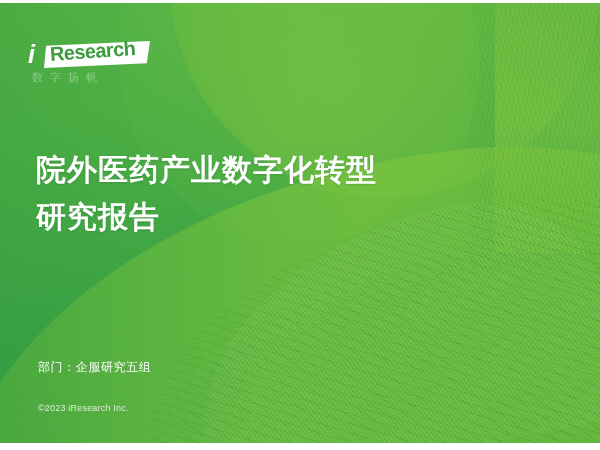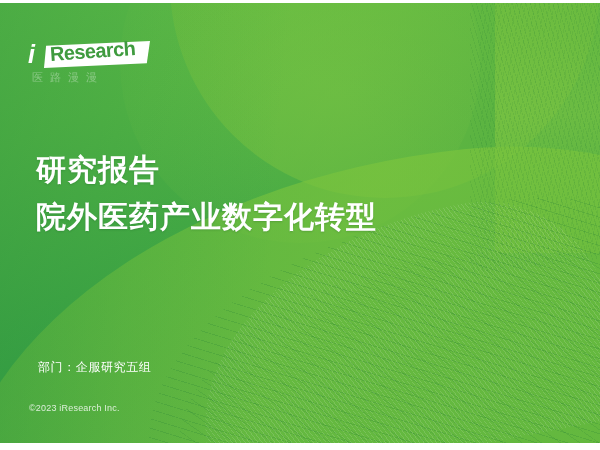--- a/index.html
+++ b/index.html
@@ -245,21 +245,21 @@
     left: 38px;
     top: 356px;
     color: #ffffff;
     font-size: 12px;
     letter-spacing: 0.6px;
     line-height: 17px;
   }
 
   #copyright {
     position: absolute;
-    left: 29px;
+    left: 38px;
     top: 399px;
     color: rgba(255,255,255,0.80);
     font-size: 9px;
     letter-spacing: 0.2px;
     line-height: 13px;
   }
 </style>
 </head>
 <body>
 
@@ -274,26 +274,26 @@
   <div class="lines fan-b"></div>
   <div class="lines sweep-a"></div>
   <div class="lines sweep-b"></div>
   <div class="lines sweep-c"></div>
   <div class="bg-vignette"></div>
 
   <div id="logo">
     <div class="logo-banner"></div>
     <div class="logo-i">i</div>
     <div class="logo-word">Research</div>
-    <div class="logo-cn">医路漫漫</div>
+    <div class="logo-cn">数字扬帆</div>
   </div>
 
   <div id="title">
+    <span class="line">院外医药产业数字化转型</span>
     <span class="line">研究报告</span>
-    <span class="line">院外医药产业数字化转型</span>
   </div>
 
 
   <div id="dept">部门：企服研究五组</div>
 
   <div id="copyright">©2023 iResearch Inc.</div>
 
 </div>
 
 </body></html>

